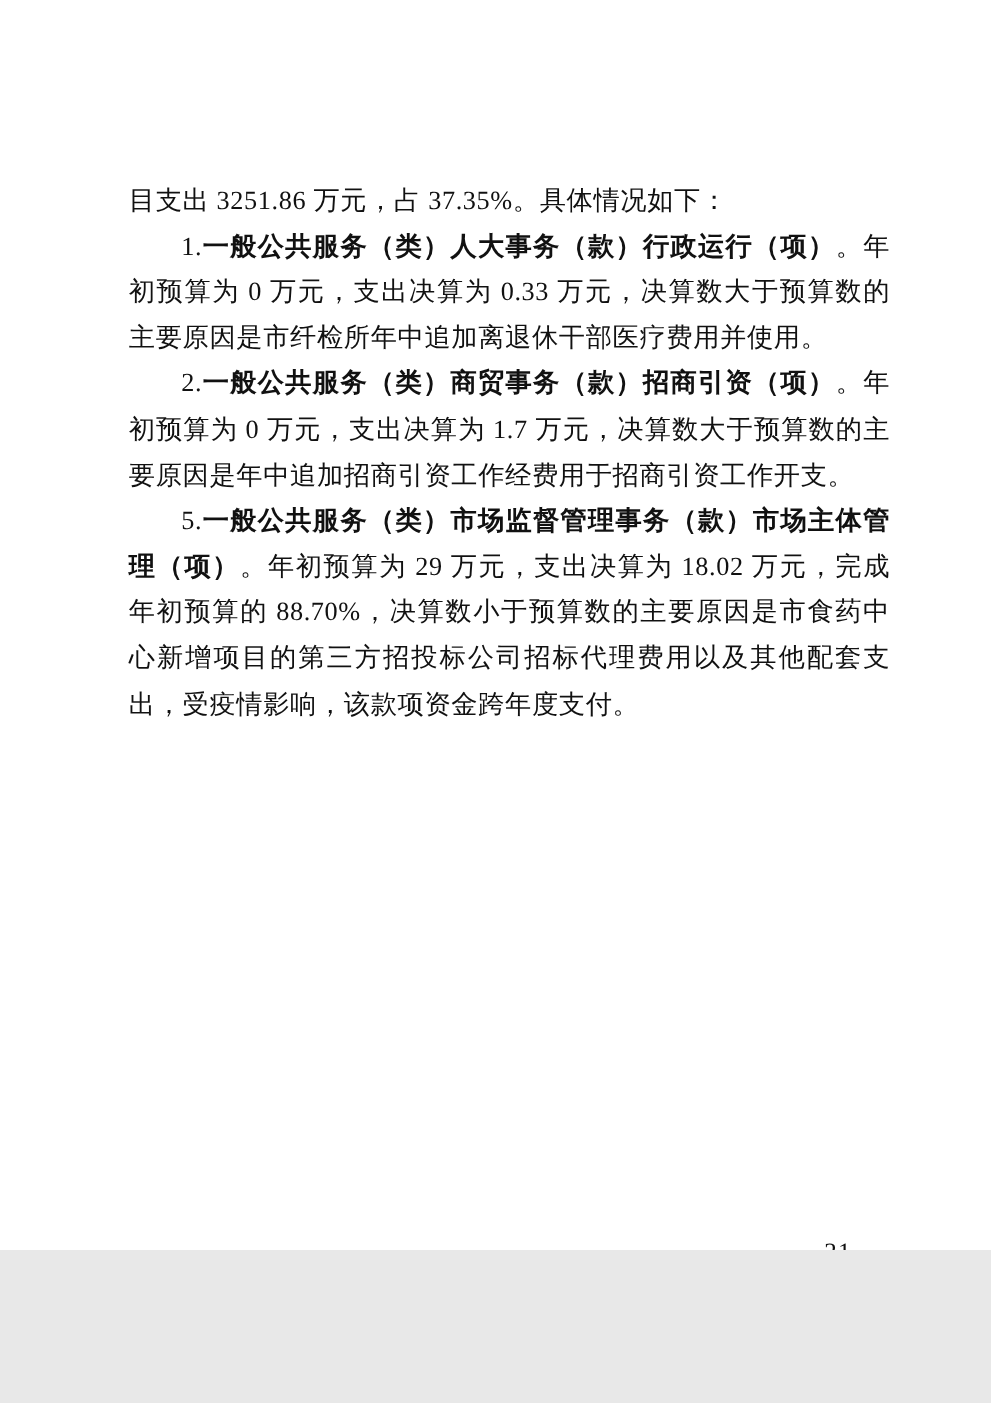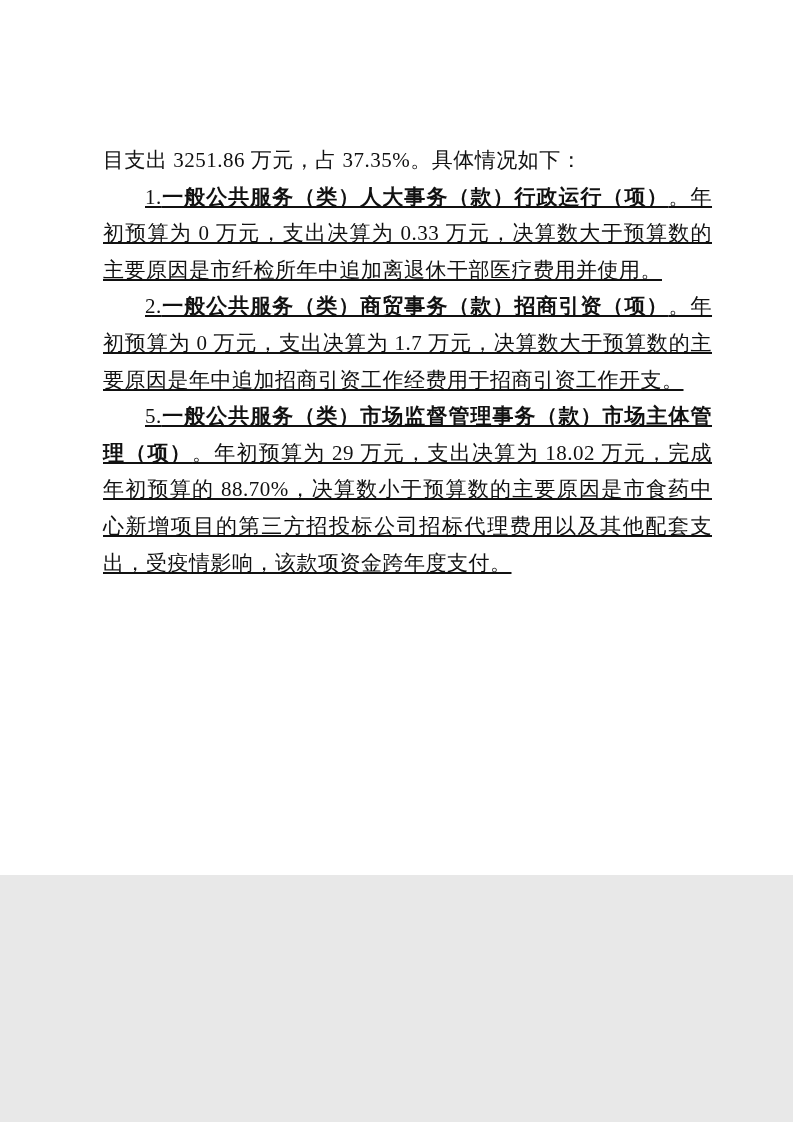--- a/index.html
+++ b/index.html
@@ -3,21 +3,21 @@
 <meta charset="utf-8">
 <style>
   html, body {
     margin: 0;
     padding: 0;
     background: #e8e8e8;
   }
   .page {
     position: relative;
     width: 793px;
-    height: 875px;
+    height: 1000px;
     margin: 0 auto;
     background: #ffffff;
     font-family: "Liberation Serif", "DejaVu Serif", serif;
     color: #111111;
     overflow: hidden;
   }
   .body-text {
     position: absolute;
     left: 103px;
     top: 142px;
@@ -26,21 +26,20 @@
     line-height: 36.6px;
     text-align: justify;
     letter-spacing: 0.5px;
   }
   .para {
     margin: 0;
     padding: 0;
   }
   .para.indent {
     text-indent: 2em;
-    text-decoration: underline;
   }
   .seg { font-weight: normal; }
   .seg.bold { font-weight: bold; }
   .page-number {
     position: absolute;
     top: 991px;
     right: 104px;
     font-size: 20px;
     letter-spacing: 1px;
     color: #111111;

